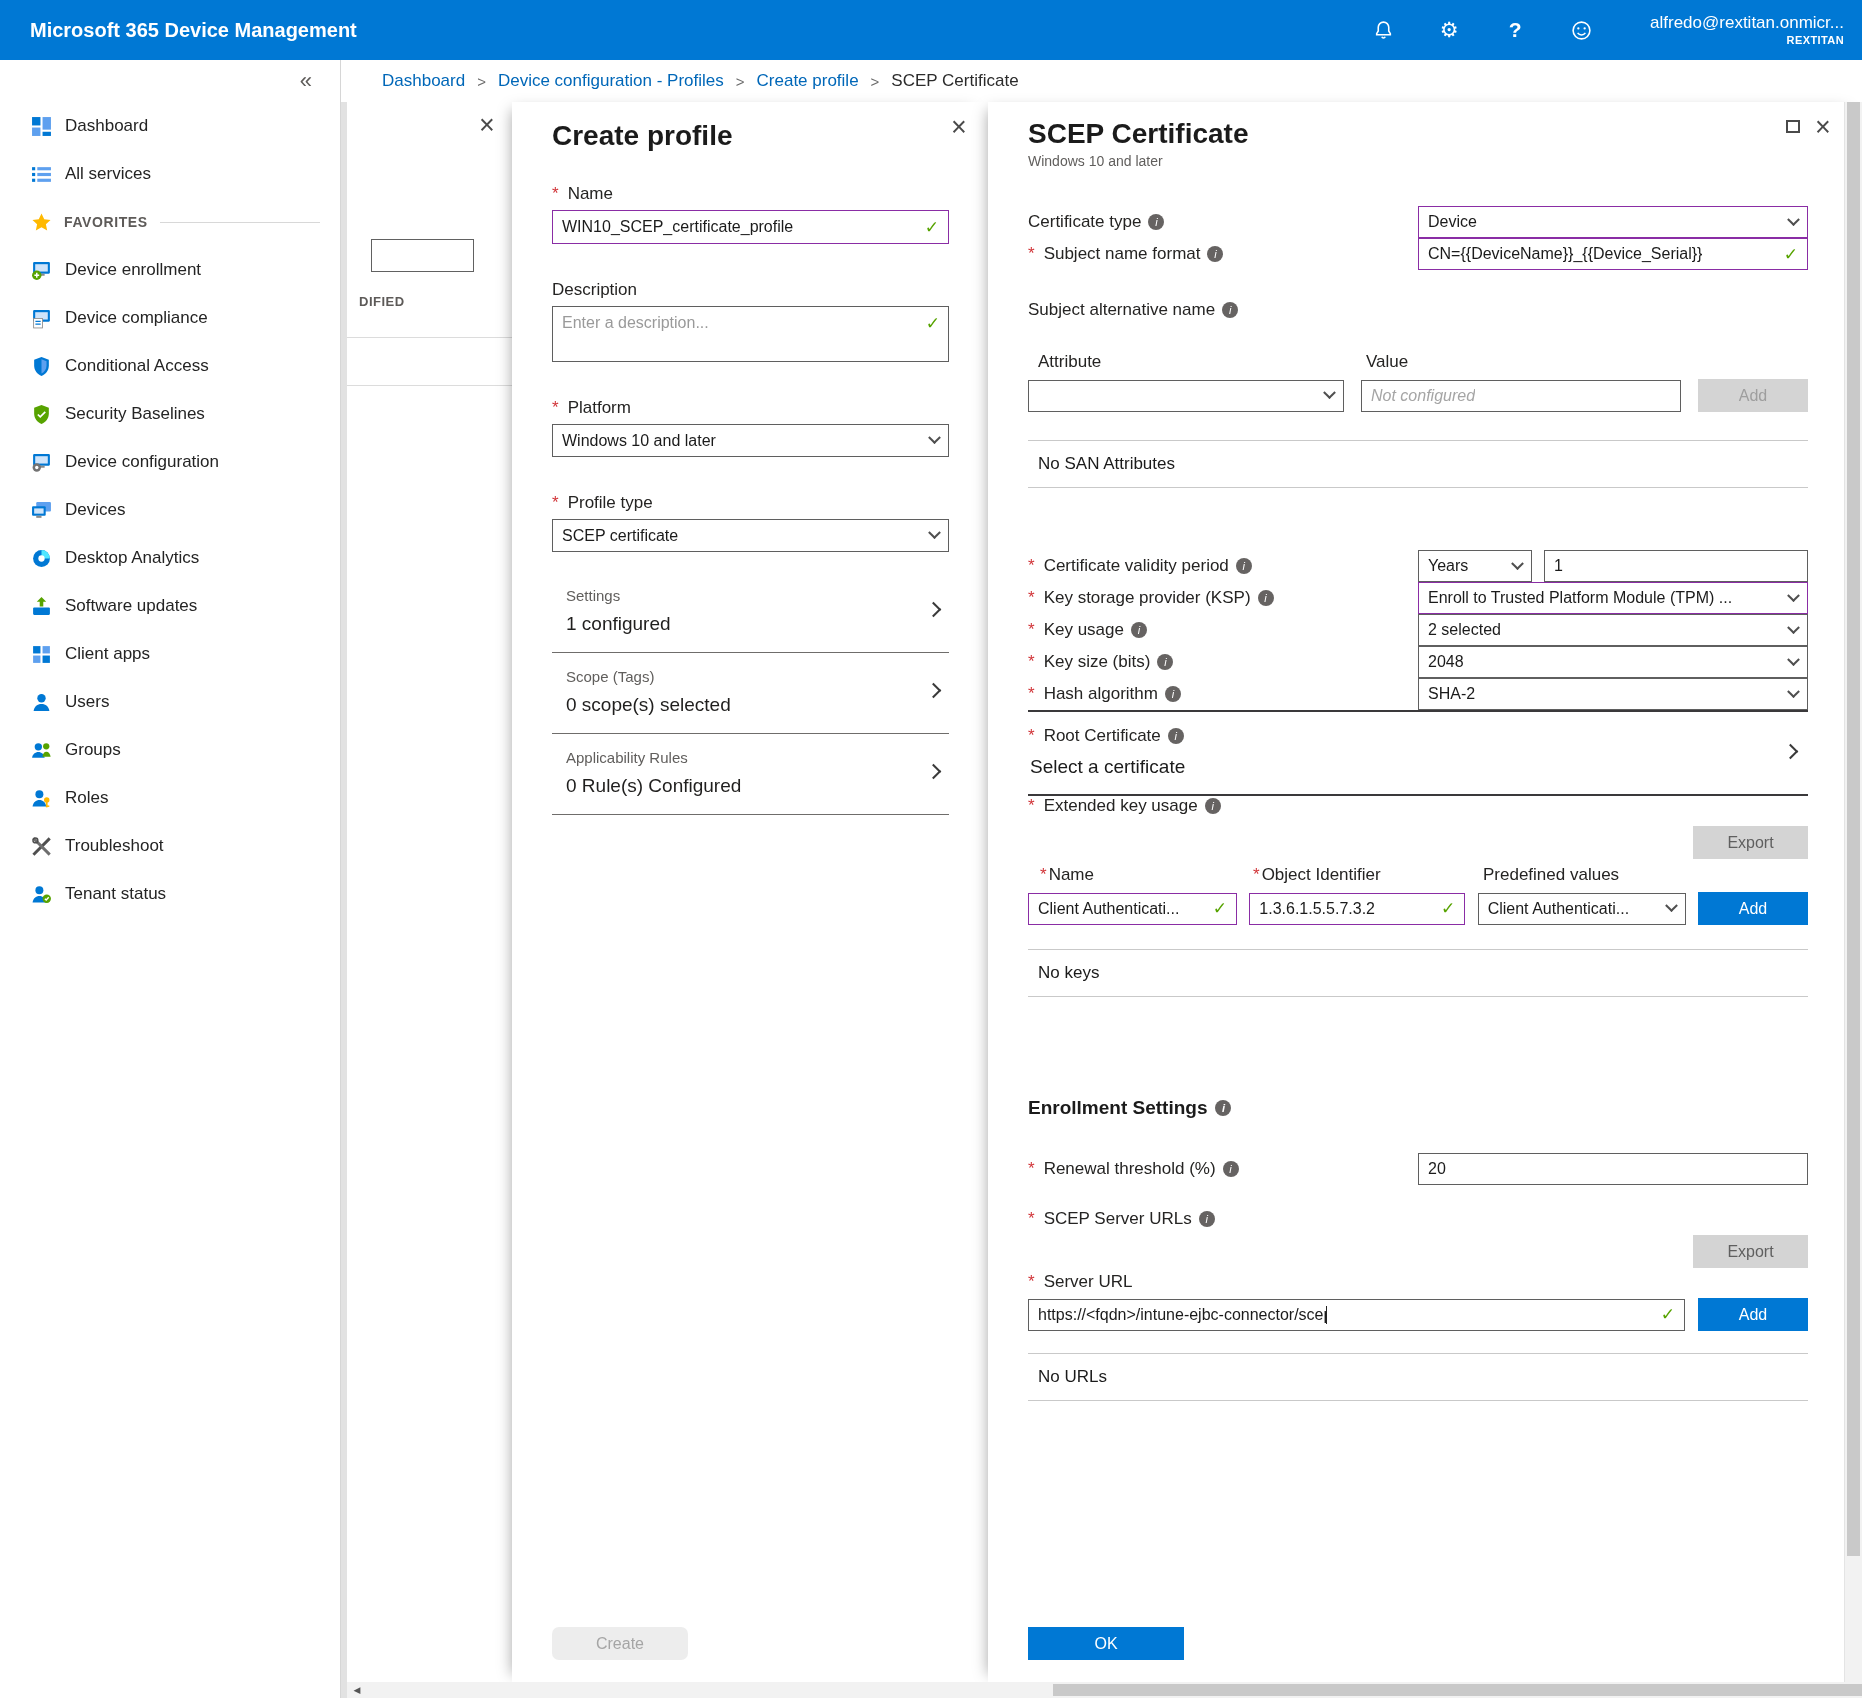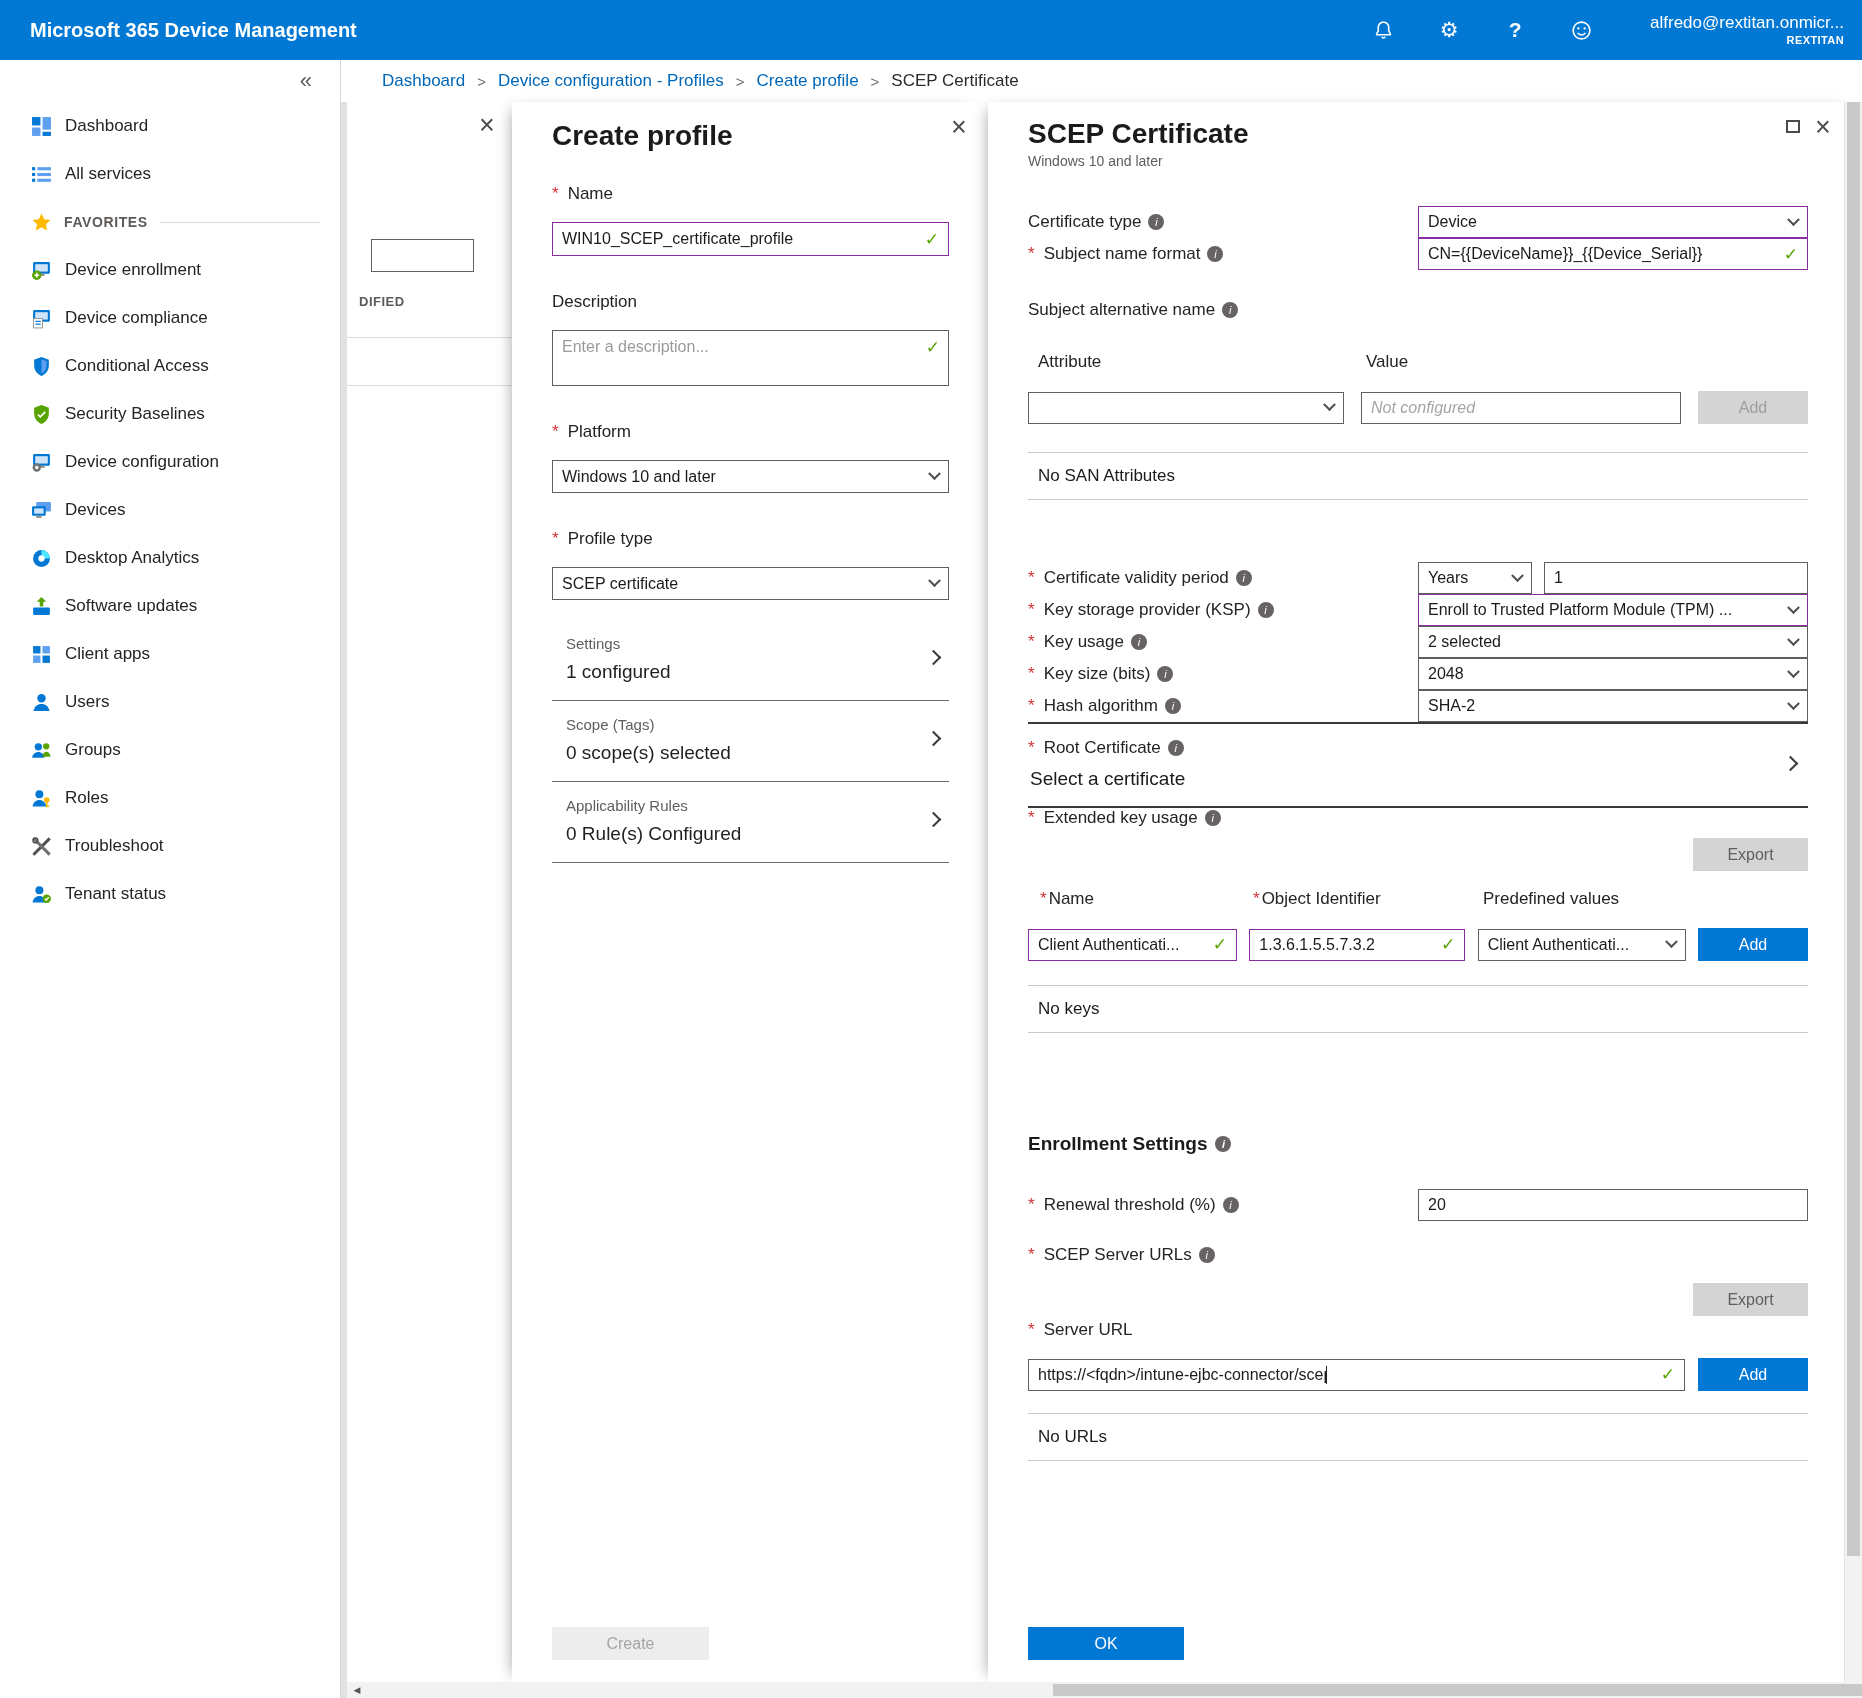--- a/index.html
+++ b/index.html
@@ -123,24 +123,24 @@
   
   .vscroll { position:absolute; top:0; right:0; bottom:0; width:18px; background:#f2f2f2; border-left:1px solid #e4e4e4; }
   .vthumb { position:absolute; left:2px; right:2px; top:0; height:92%; background:#c9c9c9; cursor:pointer; }
   .hscroll { position:absolute; left:6px; top:1580px; width:1515px; height:16px; background:#f2f2f2; display:flex; z-index:4; }
   .harrow { width:20px; height:16px; display:flex; align-items:center; justify-content:center; color:#555; font-size:9px; cursor:pointer; }
   .harrow::before { content:"\25C0"; }
   .hthumb { position:absolute; left:706px; width:809px; top:2px; bottom:2px; background:#c9c9c9; cursor:pointer; }
 
   .mt36{margin-top:36px}.mt34{margin-top:34px}.mt30{margin-top:30px}.mt32{margin-top:32px}
   .mt28{margin-top:28px}.mt26{}.mt24{margin-top:24px}.mt22{margin-top:22px}
-  .mt20{margin-top:20px}.mt10{margin-top:10px}.mt6{margin-top:18px}.mt4{margin-top:4px}
+  .mt20{margin-top:20px}.mt10{margin-top:10px}.mt6{margin-top:6px}.mt4{margin-top:4px}
   .mt62{margin-top:62px}.mt100{margin-top:100px}
   .exportrow { display:flex; justify-content:flex-end; }
-  .w115 { width:115px; } .w110 { width:110px; } .w137 { width:156px; } .w134 { width:157px; }
+  .w115 { width:115px; } .w110 { width:110px; } .w137 { width:156px; } .w134 { width:136px;border-radius:7px; }
   .bottom-btn { position:absolute; left:40px; bottom:22px; }
 </style>
 </head>
 <body>
 
 <header class="topbar">
   <div class="topbar-title">Microsoft 365 Device Management</div>
   <div class="topbar-right">
     <span class="tb-icon">
       <svg viewBox="0 0 20 20" width="21" height="21">

